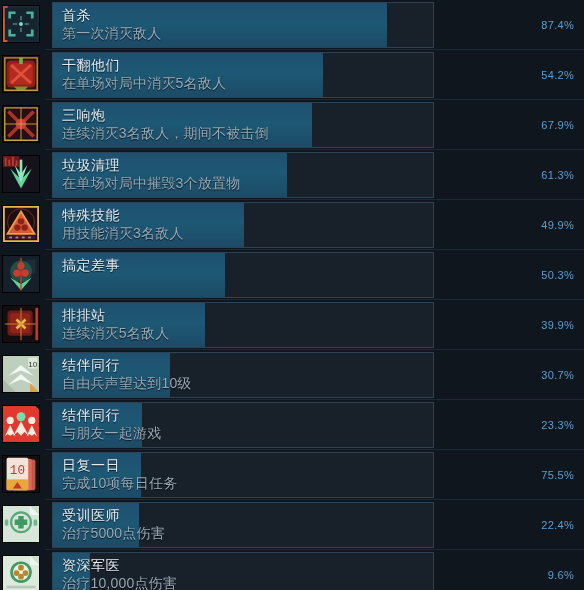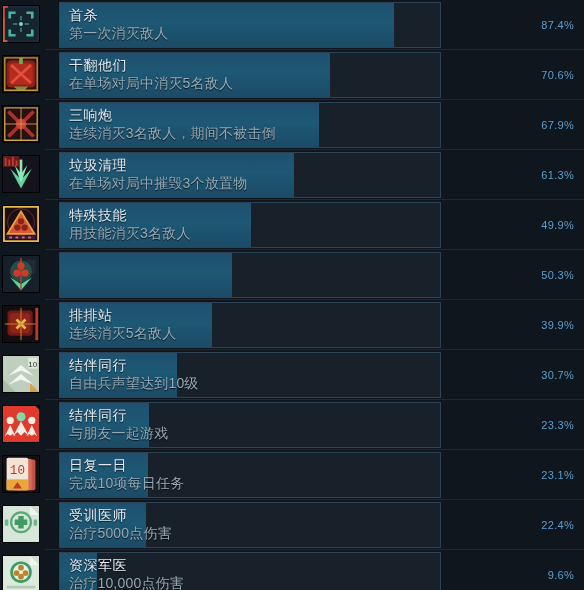--- a/index.html
+++ b/index.html
@@ -38,21 +38,21 @@
     overflow: hidden;
     box-sizing: border-box;
     border: 1px solid #000;
     background: #15803d;
   }
   .ach-icon svg { display:block; width:100%; height:100%; }
 
   
   .ach-main {
     position: relative;
-    margin-left: 19px;
+    margin-left: 12px;
     margin-top: 2px;
     width: 537px;
     height: 52px;
     box-sizing: border-box;
   }
 
   .bar-track {
     position: absolute;
     left: 0;
     top: 0;
@@ -159,21 +159,21 @@
       </svg>
       </div>
     <div class="ach-main">
       <div class="bar-track">
         <div class="bar-fill" style="width:269.692px"></div>
       </div>
       <div class="ach-text">
         <div class="ach-title">干翻他们</div>
         <div class="ach-desc">在单场对局中消灭5名敌人</div>
       </div>
-      <div class="ach-pct">70.6%</div>
+      <div class="ach-pct">54.2%</div>
     </div>
     <div class="row-sep"></div>
   </div>
     <div class="ach-row">
     <div class="ach-icon">
         <svg viewBox="0 0 40 40">
         <rect width="40" height="40" fill="#160e0c"></rect>
         <rect x="4" y="4" width="32" height="32" fill="#2a0f10"></rect>
         <path d="M6 6 L34 34 M34 6 L6 34" stroke="#a8332c" stroke-width="4"></path>
         <circle cx="20" cy="20" r="6" fill="#d8413a" opacity=".85"></circle>
@@ -263,20 +263,21 @@
         <circle cx="24.5" cy="19" r="4" fill="#cf3a2c"></circle>
         <path d="M8 24 L20 38 L32 24 L20 31 Z" fill="#5fd39a"></path>
         <path d="M20 2v36" stroke="#cf3a2c" stroke-width="1.5"></path>
       </svg>
       </div>
     <div class="ach-main">
       <div class="bar-track">
         <div class="bar-fill" style="width:171.518px"></div>
       </div>
       <div class="ach-text">
+        <div class="ach-title">搞定差事</div>
       </div>
       <div class="ach-pct">50.3%</div>
     </div>
     <div class="row-sep"></div>
   </div>
     <div class="ach-row">
     <div class="ach-icon">
         <svg viewBox="0 0 40 40">
         <rect width="40" height="40" fill="#140d10"></rect>
         <rect x="5" y="5" width="28" height="28" rx="4" fill="#6e1c18"></rect>
@@ -361,21 +362,21 @@
       </svg>
       </div>
     <div class="ach-main">
       <div class="bar-track">
         <div class="bar-fill" style="width:88.242px"></div>
       </div>
       <div class="ach-text">
         <div class="ach-title">日复一日</div>
         <div class="ach-desc">完成10项每日任务</div>
       </div>
-      <div class="ach-pct">23.1%</div>
+      <div class="ach-pct">75.5%</div>
     </div>
     <div class="row-sep"></div>
   </div>
     <div class="ach-row">
     <div class="ach-icon">
         <svg viewBox="0 0 40 40">
         <rect width="40" height="40" fill="#cbdcce"></rect>
         <path d="M30 0 L40 10 V40 H0 V0z" fill="#d6e6d8"></path>
         <circle cx="20" cy="18" r="11" fill="none" stroke="#5aa87a" stroke-width="2.5"></circle>
         <path d="M17 11 h6 v4 h4 v6 h-4 v4 h-6 v-4 h-4 v-6 h4z" fill="#3f9a63"></path>

